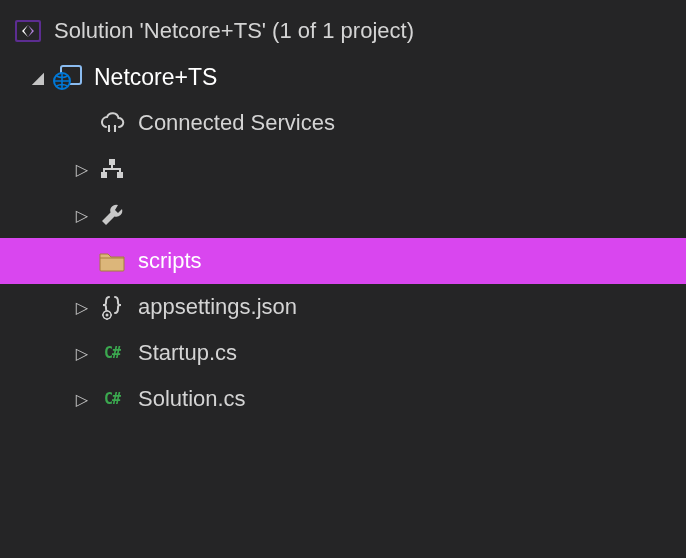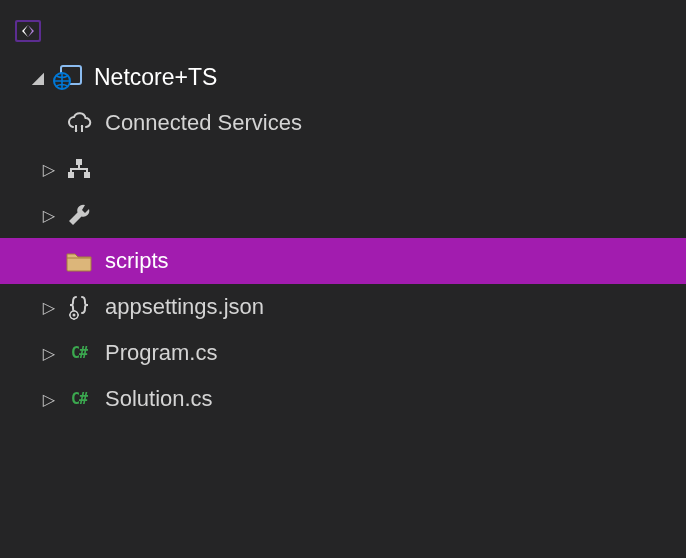--- a/index.html
+++ b/index.html
@@ -1,43 +1,44 @@
 <!DOCTYPE html>
 <html><head>
 <meta charset="utf-8">
 <style>
   html,body{margin:0;padding:0;background:#252526;color:#d4d4d4;font-family:"Segoe UI",Arial,sans-serif;font-size:22px;width:686px;height:558px;overflow:hidden}
   .tree{padding-top:8px}
   .row{display:flex;align-items:center;height:46px;white-space:nowrap}
-  .row.sel{background:#a21caf;color:#fff}
+  .row.sel{background:#d946ef;color:#fff}
   .arrow{width:20px;display:flex;justify-content:center;align-items:center;margin-right:4px;font-size:16px;color:#c5c5c5}
   .row.sel .arrow{color:#fff}
   .icon{width:32px;height:32px;display:flex;justify-content:center;align-items:center;margin-right:10px;flex-shrink:0}
   .label{font-size:22px}
   .bold .label{font-weight:400;color:#fff;font-size:23px}
   .ind0{padding-left:12px}
   .ind1{padding-left:28px}
-  .ind2{padding-left:39px}
+  .ind2{padding-left:72px}
   .cs{font-family:Consolas,monospace;font-weight:700;font-size:15px;color:#3ba84f;letter-spacing:-1px}
   svg{display:block}
 </style>
 </head>
 <body>
 
 <div class="tree">
 
   <div class="row ind0">
     <span class="icon">
       <svg width="30" height="30" viewBox="0 0 30 30">
         <rect x="2" y="4" width="26" height="22" rx="2" fill="#5c2d91"></rect>
         <rect x="4" y="6" width="22" height="18" rx="1" fill="#252526"></rect>
         <path d="M15 9 L9 15 L15 21 L11 15 Z" fill="#fff"></path>
         <path d="M15 9 L21 15 L15 21 L19 15 Z" fill="#b084d9"></path>
       </svg>
     </span>
+    <span class="label">Solution 'Netcore+TS' (1 of 1 project)</span>
   </div>
 
   <div class="row ind1 bold">
     <span class="arrow">◢</span>
     <span class="icon">
       <svg width="30" height="26" viewBox="0 0 30 26">
         <rect x="8" y="2" width="20" height="18" rx="2" fill="none" stroke="#8bbcf0" stroke-width="2"></rect>
         <circle cx="9" cy="17" r="8" fill="#252526" stroke="#0078d7" stroke-width="2"></circle>
         <path d="M1 17 h16 M9 9 v16 M3.5 12 q5.5 3 11 0 M3.5 22 q5.5 -3 11 0" fill="none" stroke="#0078d7" stroke-width="1.6"></path>
       </svg>
@@ -103,21 +104,21 @@
       </svg>
     </span>
     <span class="label">appsettings.json</span>
   </div>
 
   <div class="row ind2">
     <span class="arrow">▷</span>
     <span class="icon">
       <span class="cs">C#</span>
     </span>
-    <span class="label">Program.cs</span>
+    <span class="label">Startup.cs</span>
   </div>
 
   <div class="row ind2">
     <span class="arrow">▷</span>
     <span class="icon">
       <span class="cs">C#</span>
     </span>
     <span class="label">Solution.cs</span>
   </div>
 

